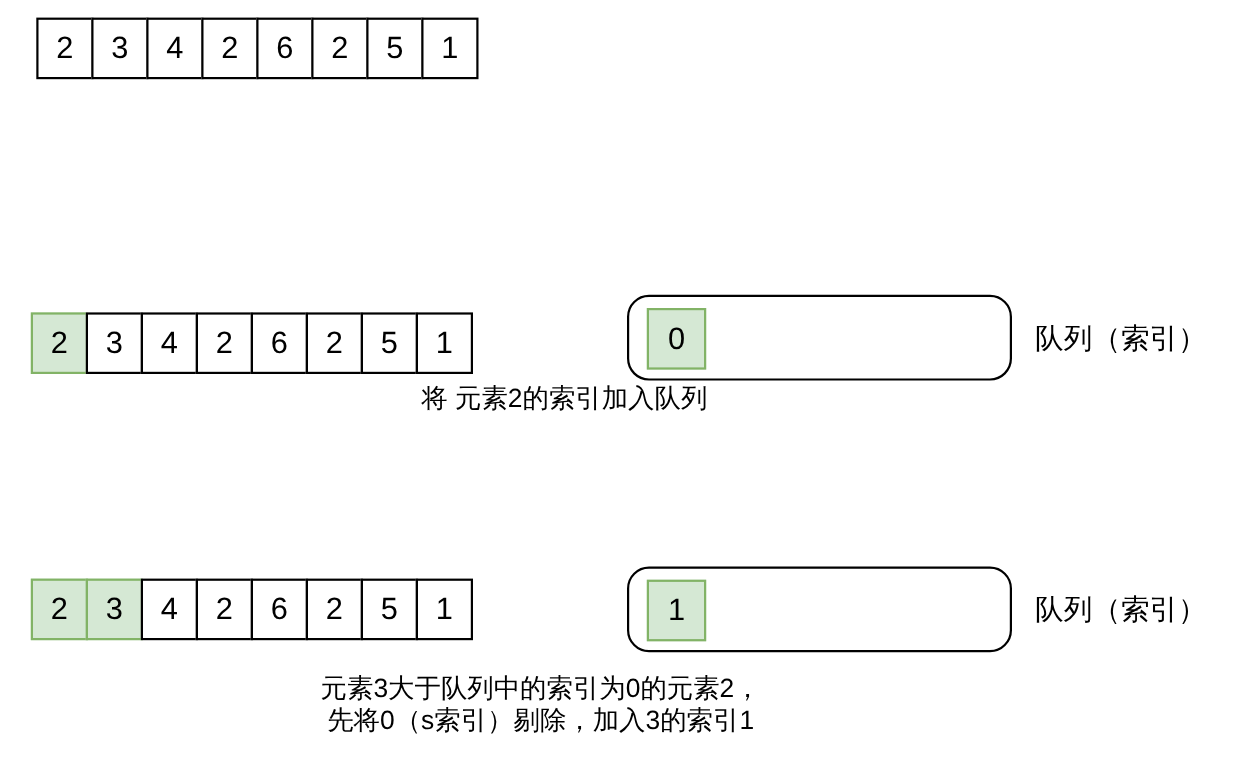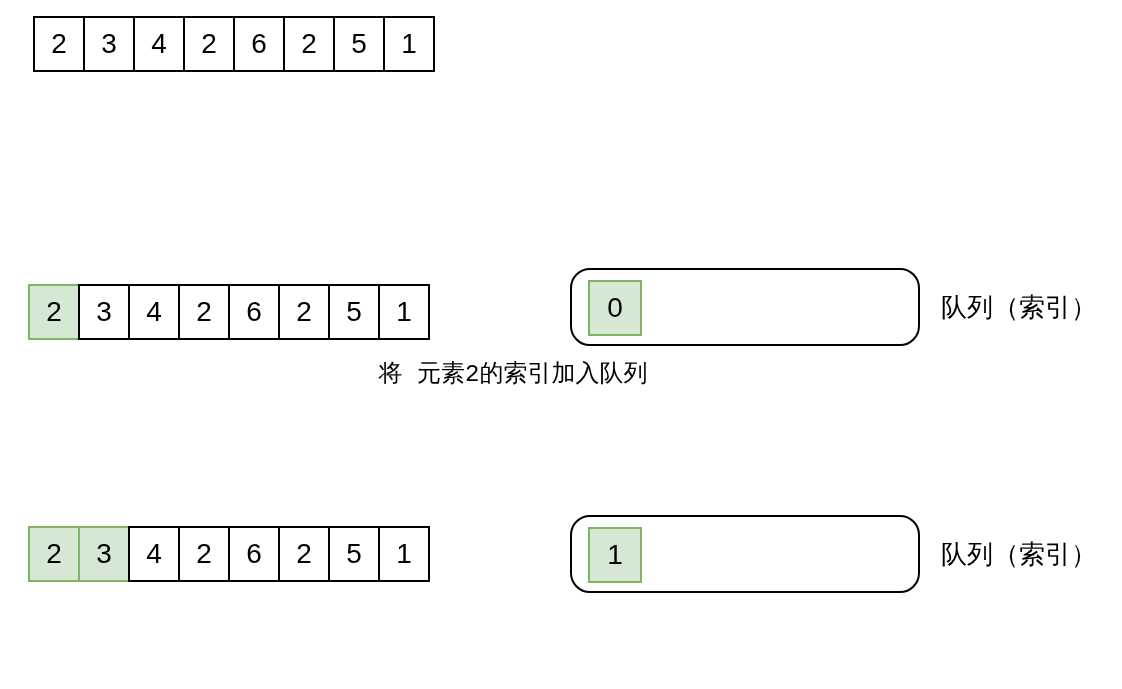--- a/index.html
+++ b/index.html
@@ -98,32 +98,36 @@
     <div class="cell">2</div>
     <div class="cell">5</div>
     <div class="cell">1</div>
   </div>
 
   <div class="queue" style="top:268px;">
     <div class="qitem">0</div>
   </div>
   <div class="queue-label" style="top:294px;">队列（索引）</div>
 
-  <div class="caption" style="left:283px; top:360px; width:460px;font-family:Liberation Mono, monospace;">将 元素2的索引加入队列</div>
+  <div class="caption" style="left:283px; top:348px; width:460px;">将 元素2的索引加入队列</div>
 
   <div class="array-row" style="left:28px; top:526px;">
     <div class="cell hl">2</div>
     <div class="cell hl">3</div>
     <div class="cell">4</div>
     <div class="cell">2</div>
     <div class="cell">6</div>
     <div class="cell">2</div>
     <div class="cell">5</div>
     <div class="cell">1</div>
   </div>
 
   <div class="queue" style="top:515px;">
     <div class="qitem">1</div>
   </div>
   <div class="queue-label" style="top:541px;">队列（索引）</div>
 
+  <div class="caption" style="left:260px; top:612px; width:463px;">
+    <div>元素3大于队列中的索引为0的元素2，</div>
+    <div>先将0（s索引）剔除，加入3的索引1</div>
+  </div>
 
 </div>
 
 </body></html>

